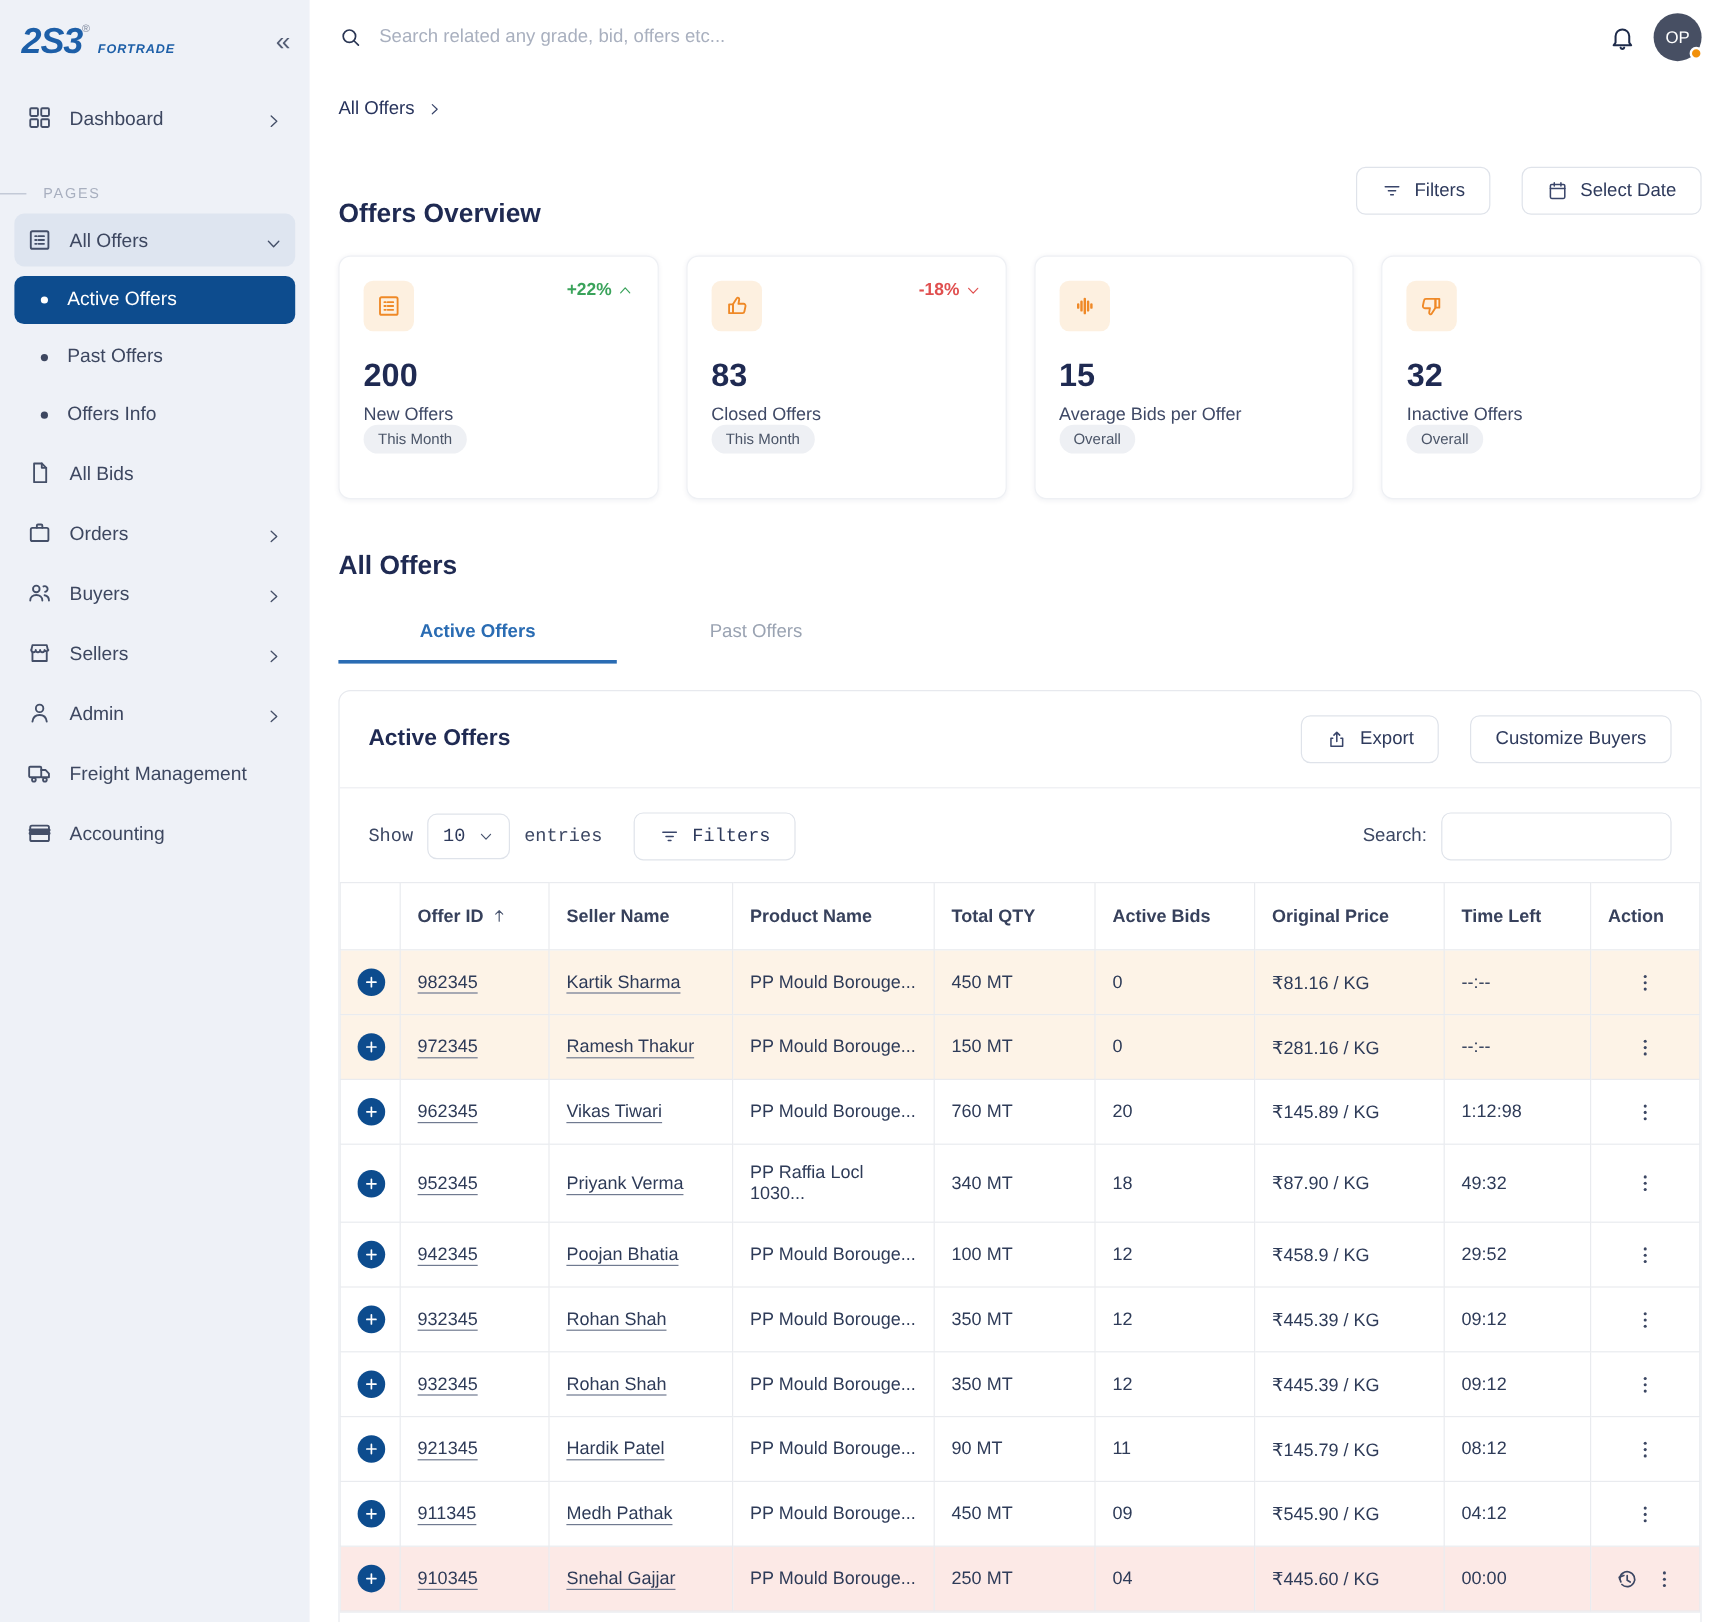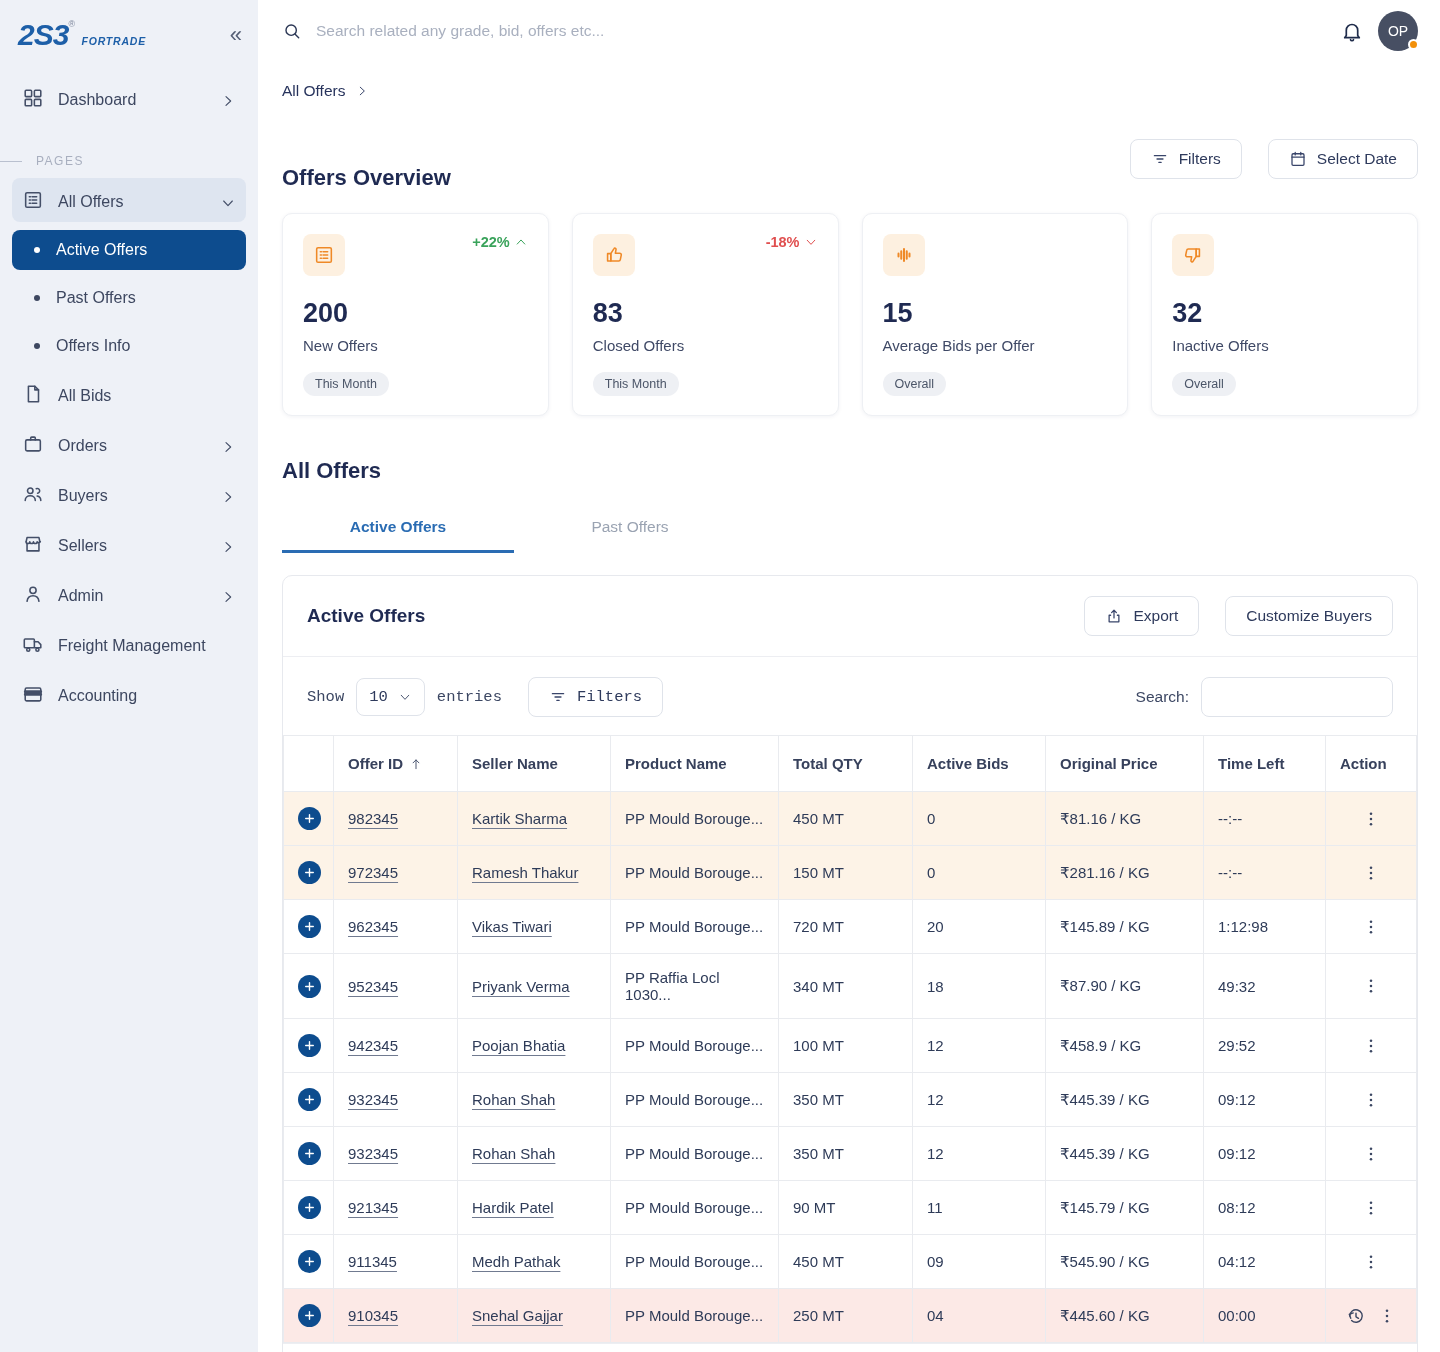--- a/index.html
+++ b/index.html
@@ -65,21 +65,21 @@
   .card-top { display:flex; justify-content:space-between; align-items:flex-start; }
   .tile { width:42px; height:42px; border-radius:8px; background:#fdf0e0; color:#ef8927;
           display:flex; align-items:center; justify-content:center; }
   .tile svg { width:22px; height:22px; }
   .delta { display:flex; align-items:center; gap:4px; font-size:14.5px; font-weight:600; }
   .delta .dchev { width:14px; height:14px; display:flex; }
   .delta .dchev svg { width:14px; height:14px; }
   .card .value { font-size:27px; font-weight:700; color:#1f2a52; margin-top:22px; }
   .card .clabel { font-size:15px; color:#3f4966; margin-top:8px; }
   .card .pill { display:inline-block; background:#eef0f4; color:#4b5568; font-size:12.5px; border-radius:12px;
-                padding:5px 12px; margin-top:18px; }
+                padding:5px 12px; }
   .section-title { font-size:22px; font-weight:600; color:#1f2a52; margin-top:42px; }
   
   .tabs { display:flex; margin-top:24px; }
   .tab { width:232px; text-align:center; padding:10px 0 14px 0; font-size:15.5px; color:#9aa3b2; cursor:pointer;
          border-bottom:3px solid transparent; }
   .tab.active { color:#2a6cb3; font-weight:600; border-bottom-color:#2a6cb3; }
   
   .panel { border:1px solid #e7e9ee; border-radius:10px; margin-top:22px; overflow:hidden; background:#fff; }
   .panel-head { display:flex; align-items:center; justify-content:space-between; padding:20px 24px; border-bottom:1px solid #edeef2; }
   .panel-head h3 { font-size:19px; font-weight:600; color:#1f2a52; }
@@ -509,21 +509,21 @@
             <td class="center">
               <span class="plus-btn">
                 <svg viewBox="0 0 24 24" fill="none" stroke="currentColor" stroke-width="1.7" stroke-linecap="round" stroke-linejoin="round">
                   <path d="M12 5v14M5 12h14" stroke-width="2.6"></path>
                 </svg>
               </span>
             </td>
             <td><span class="u">962345</span></td>
             <td><span class="u">Vikas Tiwari</span></td>
             <td>PP Mould Borouge...</td>
-            <td>720 MT</td>
+            <td>760 MT</td>
             <td>20</td>
             <td>₹145.89 / KG</td>
             <td>1:12:98</td>
             <td>
               <div class="action-wrap">
                 <span class="kebab">
                   <svg viewBox="0 0 24 24" fill="currentColor">
                     <circle cx="12" cy="5" r="1.7"></circle>
                     <circle cx="12" cy="12" r="1.7"></circle>
                     <circle cx="12" cy="19" r="1.7"></circle>

